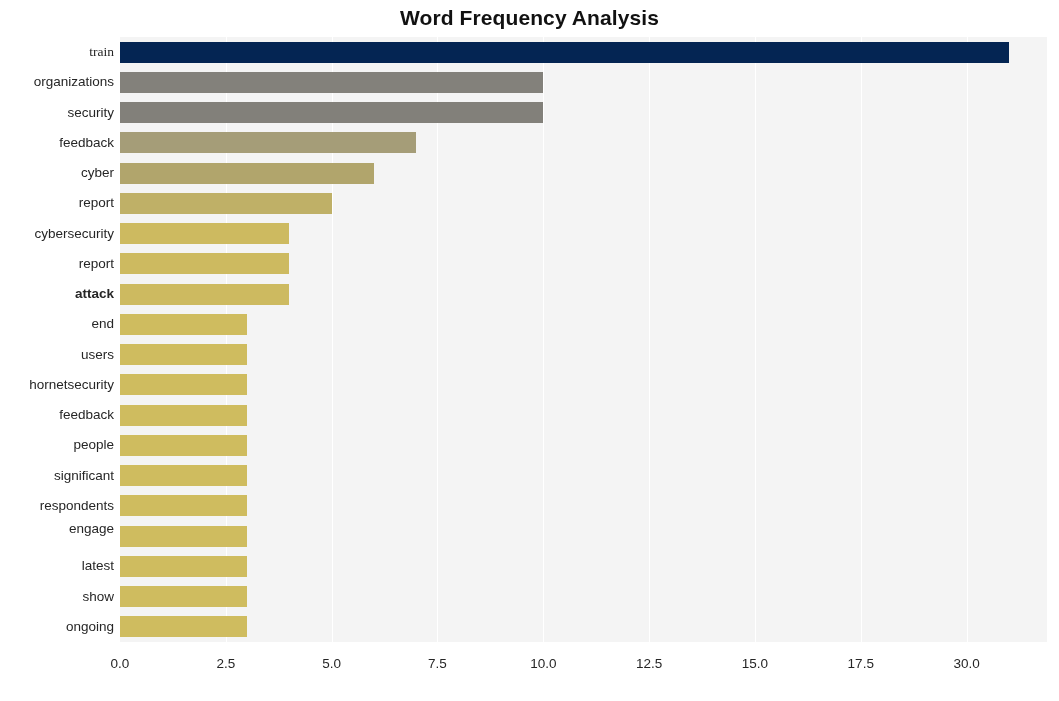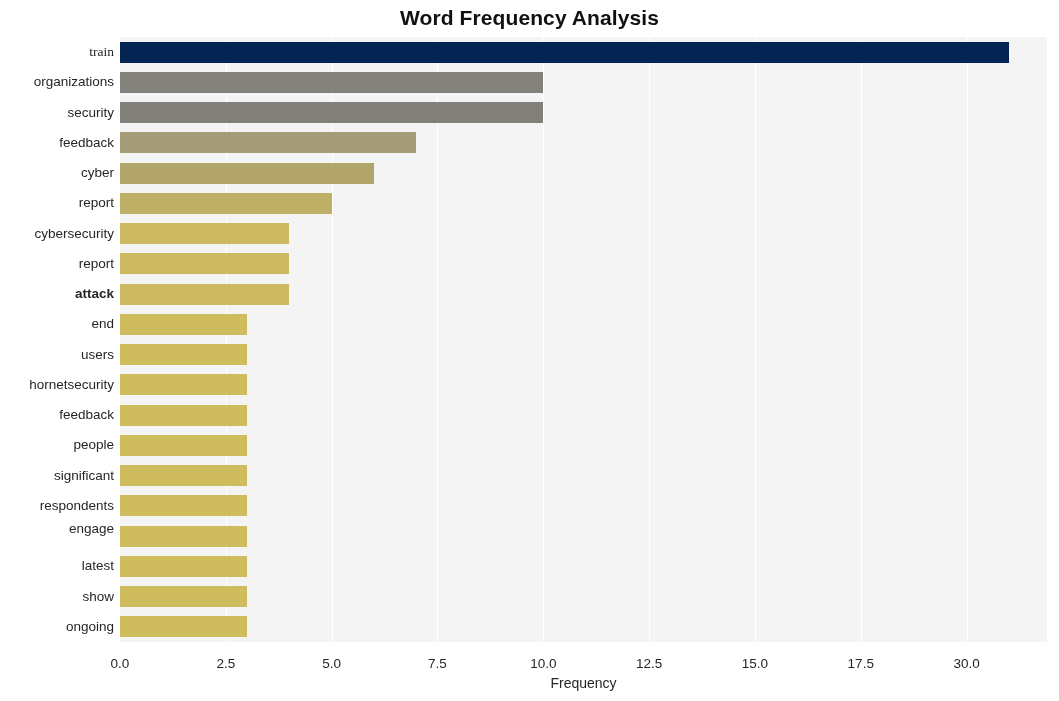--- a/index.html
+++ b/index.html
@@ -232,15 +232,14 @@
       <div class="xtick" style="left: 225.822px;">2.5</div>
       <div class="xtick" style="left: 331.644px;">5.0</div>
       <div class="xtick" style="left: 437.466px;">7.5</div>
       <div class="xtick" style="left: 543.288px;">10.0</div>
       <div class="xtick" style="left: 649.11px;">12.5</div>
       <div class="xtick" style="left: 754.932px;">15.0</div>
       <div class="xtick" style="left: 860.753px;">17.5</div>
       <div class="xtick" style="left: 966.575px;">30.0</div>
     </div>
 
-  <div id="xaxis-label">Frequency</div>
 
 </div>
 
 </body></html>

